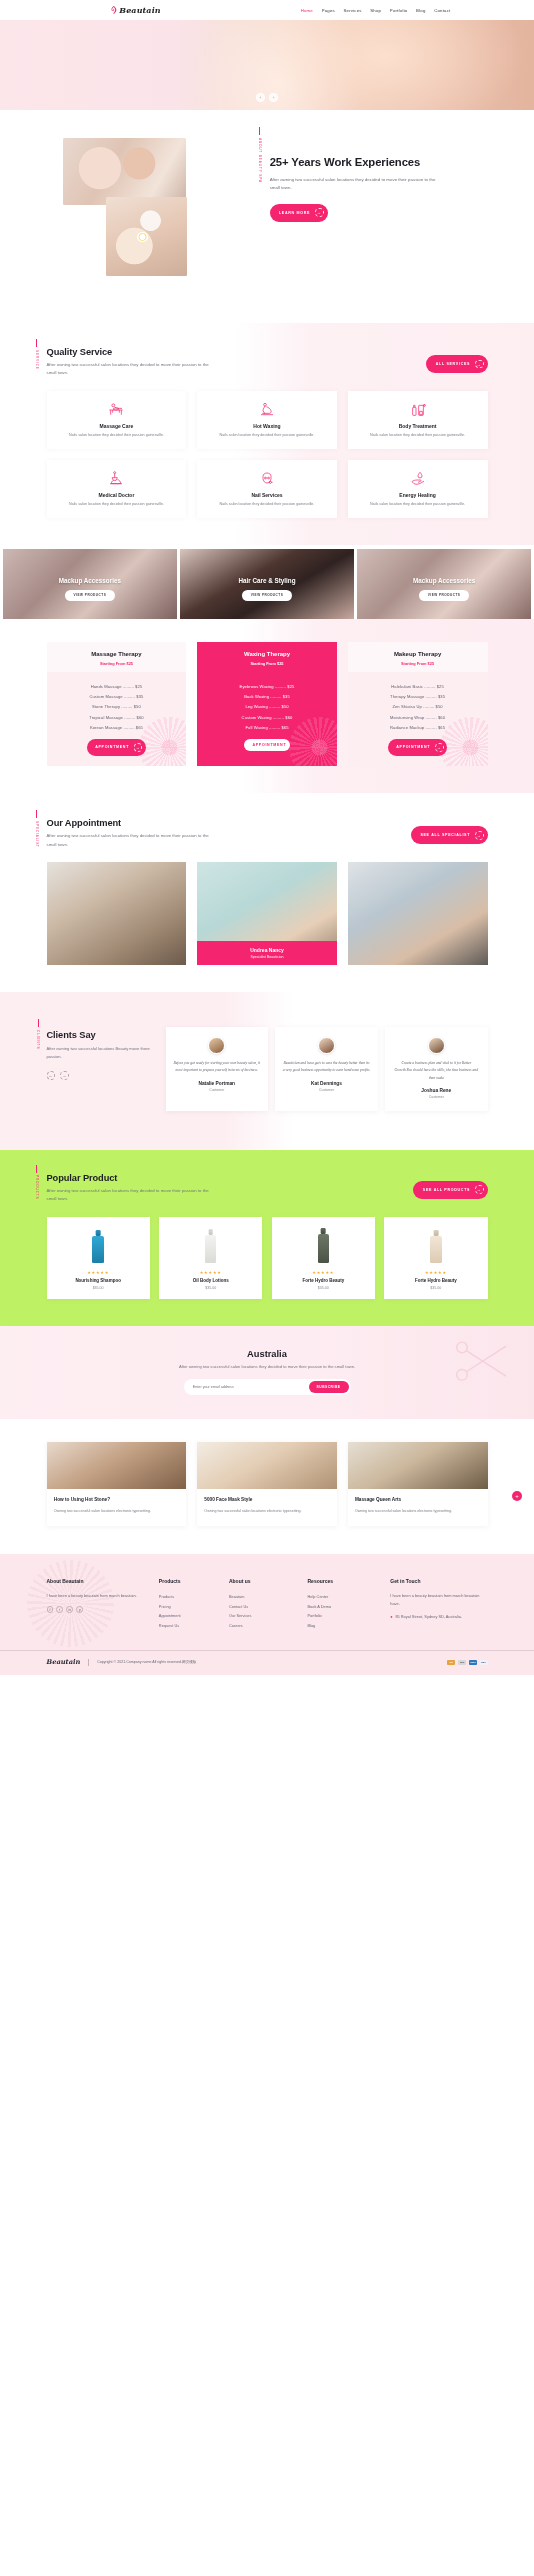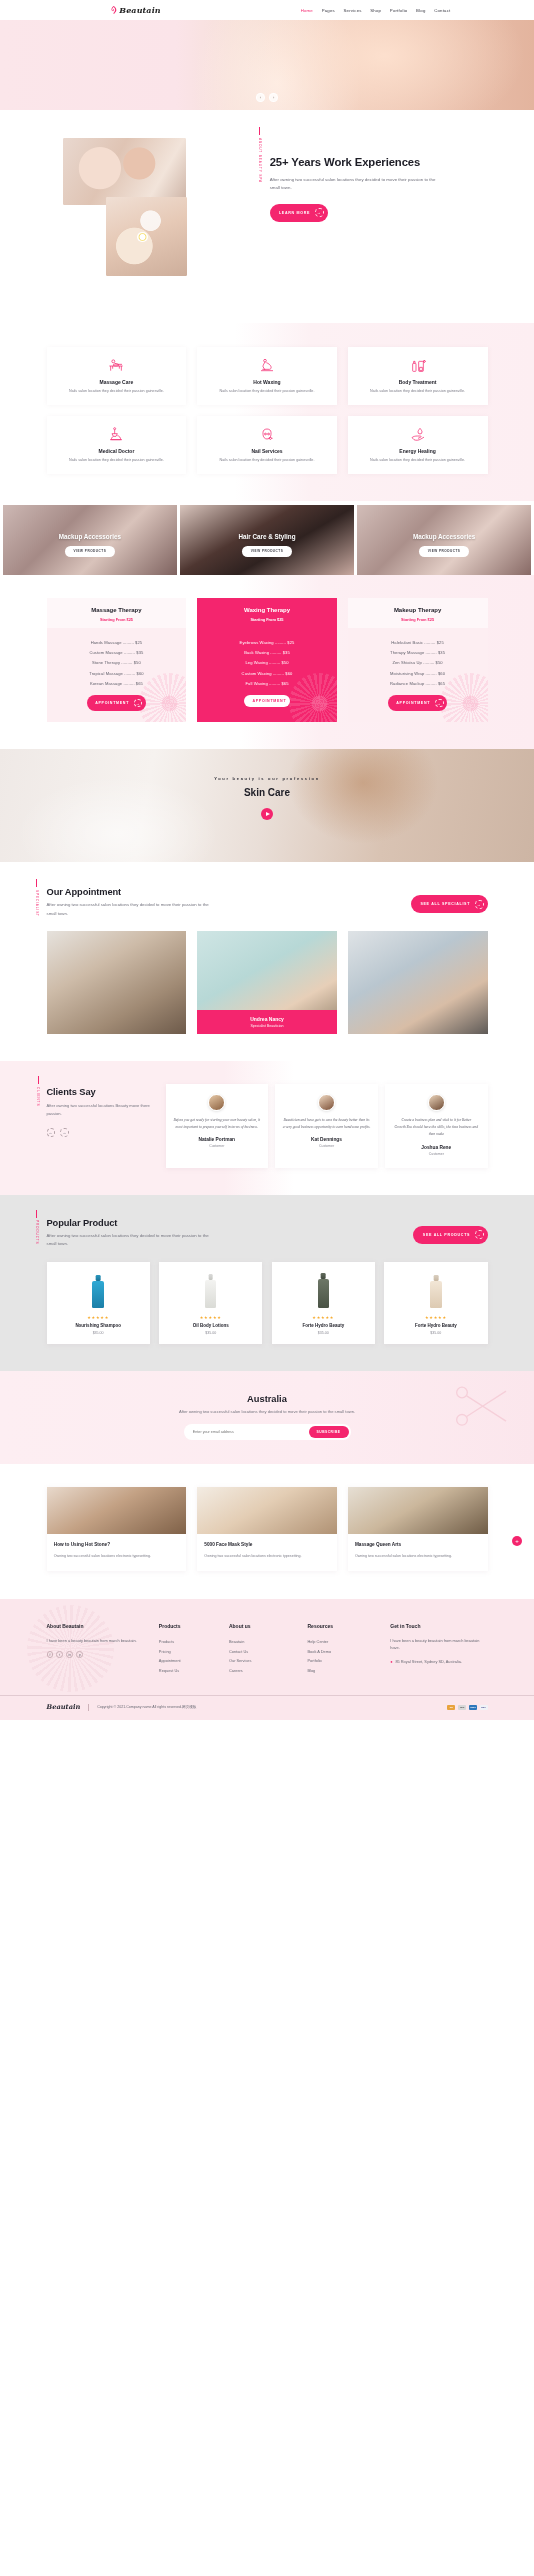--- a/index.html
+++ b/index.html
@@ -119,37 +119,37 @@
   .scard{height:103px;position:relative;overflow:hidden}
   .s1{background:linear-gradient(150deg,#e6e2dd 0%,#cdbba8 35%,#a08a74 70%,#6d5a4a 100%)}
   .s2{background:linear-gradient(150deg,#cfe5e4 0%,#b7d8d6 40%,#e7cfb8 70%,#8d7b66 100%)}
   .s3{background:linear-gradient(150deg,#dfe3e6 0%,#b9c6cf 38%,#d8bda6 70%,#5e5a57 100%)}
   .sover{position:absolute;left:0;right:0;bottom:0;background:#f4256e;padding:6px 0 6.7px;text-align:center}
   .sover h4{font-size:5px;color:#fff;font-weight:700}
   .sover p{font-size:3.6px;color:rgba(255,255,255,.93);margin-top:2px}
 
   
   .clients{background:linear-gradient(90deg,#fdeef2 0%,#fdeef2 42%,#fff 55%,#fff 100%);padding:23px 0 27px;position:relative;overflow:hidden}
-  .cl-inner{width:441px;margin:0 auto;display:flex;gap:2px}
+  .cl-inner{width:441px;margin:12px auto;display:flex;gap:2px}
   .cl-left{width:117px;position:relative;padding-top:2.7px}
   .arrows{display:flex;gap:4.7px;margin-top:10.7px}
   .circ{width:8.7px;height:8.7px;border-radius:50%;border:0.7px dashed #b4a3a9;display:flex;align-items:center;justify-content:center;
      font-size:4px;color:#6d6d78;cursor:pointer;background:transparent}
   .cl-cards{flex:1;display:grid;grid-template-columns:repeat(3,1fr);gap:7.3px}
   .tcard{background:#fff;padding:9.3px 7.3px 12px;text-align:center;box-shadow:0 0.7px 5.3px rgba(160,120,135,.10)}
   .av{width:17.4px;height:17.4px;border-radius:50%;margin:0 auto 6px;border:1.3px solid #fff;box-shadow:0 0.7px 2.7px rgba(0,0,0,.13)}
   .av1{background:linear-gradient(150deg,#e7c9a8,#8a5f3e)}
   .av2{background:linear-gradient(150deg,#f0d9c2,#7b4f36)}
   .av3{background:linear-gradient(150deg,#ecd5bc,#6e4a33)}
   .tcard .q{font-size:3.7px;line-height:1.95;color:#63636e;font-style:italic;font-family:"Liberation Serif",serif}
   .tcard h5{font-size:4.8px;font-weight:700;margin-top:6px;color:#1d1d26}
   .tcard .role{font-size:3.5px;color:#8a8a94;margin-top:2px}
 
   
-  .products{padding:23px 0 27px;background:#e5e5e5}
+  .products{padding:23px 0 27px;background:#bef264}
   .grid4{width:441px;margin:0 auto;display:grid;grid-template-columns:repeat(4,1fr);gap:9.3px}
   .prod{background:#fff;box-shadow:0 0.7px 5.3px rgba(160,120,135,.10);padding:9.3px 5.3px 9.3px;text-align:center}
   .bottle{height:37px;display:flex;align-items:flex-end;justify-content:center}
   .bt{width:11.3px;border-radius:2px 2px 1.3px 1.3px;position:relative}
   .bt:before{content:"";position:absolute;left:50%;transform:translateX(-50%);top:-6px;width:4.7px;height:6px;border-radius:1.3px;background:inherit;filter:brightness(.9)}
   .b1{height:27px;background:linear-gradient(180deg,#2fa9d4,#1b7fa8)}
   .b2{height:28px;background:linear-gradient(180deg,#f3f3f1,#dadbd6)}
   .b3{height:29px;background:linear-gradient(180deg,#6d7767,#4a5345)}
   .b4{height:27px;background:linear-gradient(180deg,#f2e6d6,#ddcab2)}
   .stars{color:#f6a623;font-size:4px;letter-spacing:0.8px;margin-top:6.7px}
@@ -250,20 +250,31 @@
         <p class="lead">After owning two successful salon locations they decided to move their passion to the small town.</p>
         <button class="btn mt">
           <span>LEARN MORE</span>
           <span class="arw">→</span>
         </button>
       </div>
     </div>
   </section>
 
   <section class="services">
+    <div class="sec-head">
+      <div class="l">
+        <div class="vlabel" style="left:-12px;top:2.7px">SERVICE</div>
+        <h3 class="sec-title">Quality Service</h3>
+        <p>After owning two successful salon locations they decided to move their passion to the small town.</p>
+      </div>
+      <button class="btn">
+        <span>ALL SERVICES</span>
+        <span class="arw">→</span>
+      </button>
+    </div>
     <div class="grid3">
       <div class="svc">
         <div class="ico">
             <svg width="16" height="14.7" viewBox="0 0 24 22" fill="none" stroke="#f4256e" stroke-width="1.1">
               <circle cx="8" cy="5" r="2.2"></circle>
               <path d="M10 8c2 0 3 1.5 5 1.5h6"></path>
               <path d="M2 12h20M4 12v7M20 12v7M7 12v4M17 12v4"></path>
               <ellipse cx="12" cy="10.5" rx="4.5" ry="1.6"></ellipse>
             </svg>
           </div>
@@ -408,29 +419,20 @@
           </ul>
           <button class="btn">
             <span>APPOINTMENT</span>
             <span class="arw">→</span>
           </button>
         </div>
       </div>
     </div>
   </section>
 
-  <section class="video">
-    <div class="video-inner">
-      <div class="small">Your beauty is our profession</div>
-      <h2>Skin Care</h2>
-      <div class="play">
-          <span></span>
-        </div>
-    </div>
-  </section>
 
   <section class="spec">
     <div class="sec-head">
       <div class="l">
         <div class="vlabel" style="left:-12px;top:2.7px">SPECIALIST</div>
         <h3 class="sec-title">Our Appointment</h3>
         <p>After owning two successful salon locations they decided to move their passion to the small town.</p>
       </div>
       <button class="btn">
         <span>SEE ALL SPECIALIST</span>

